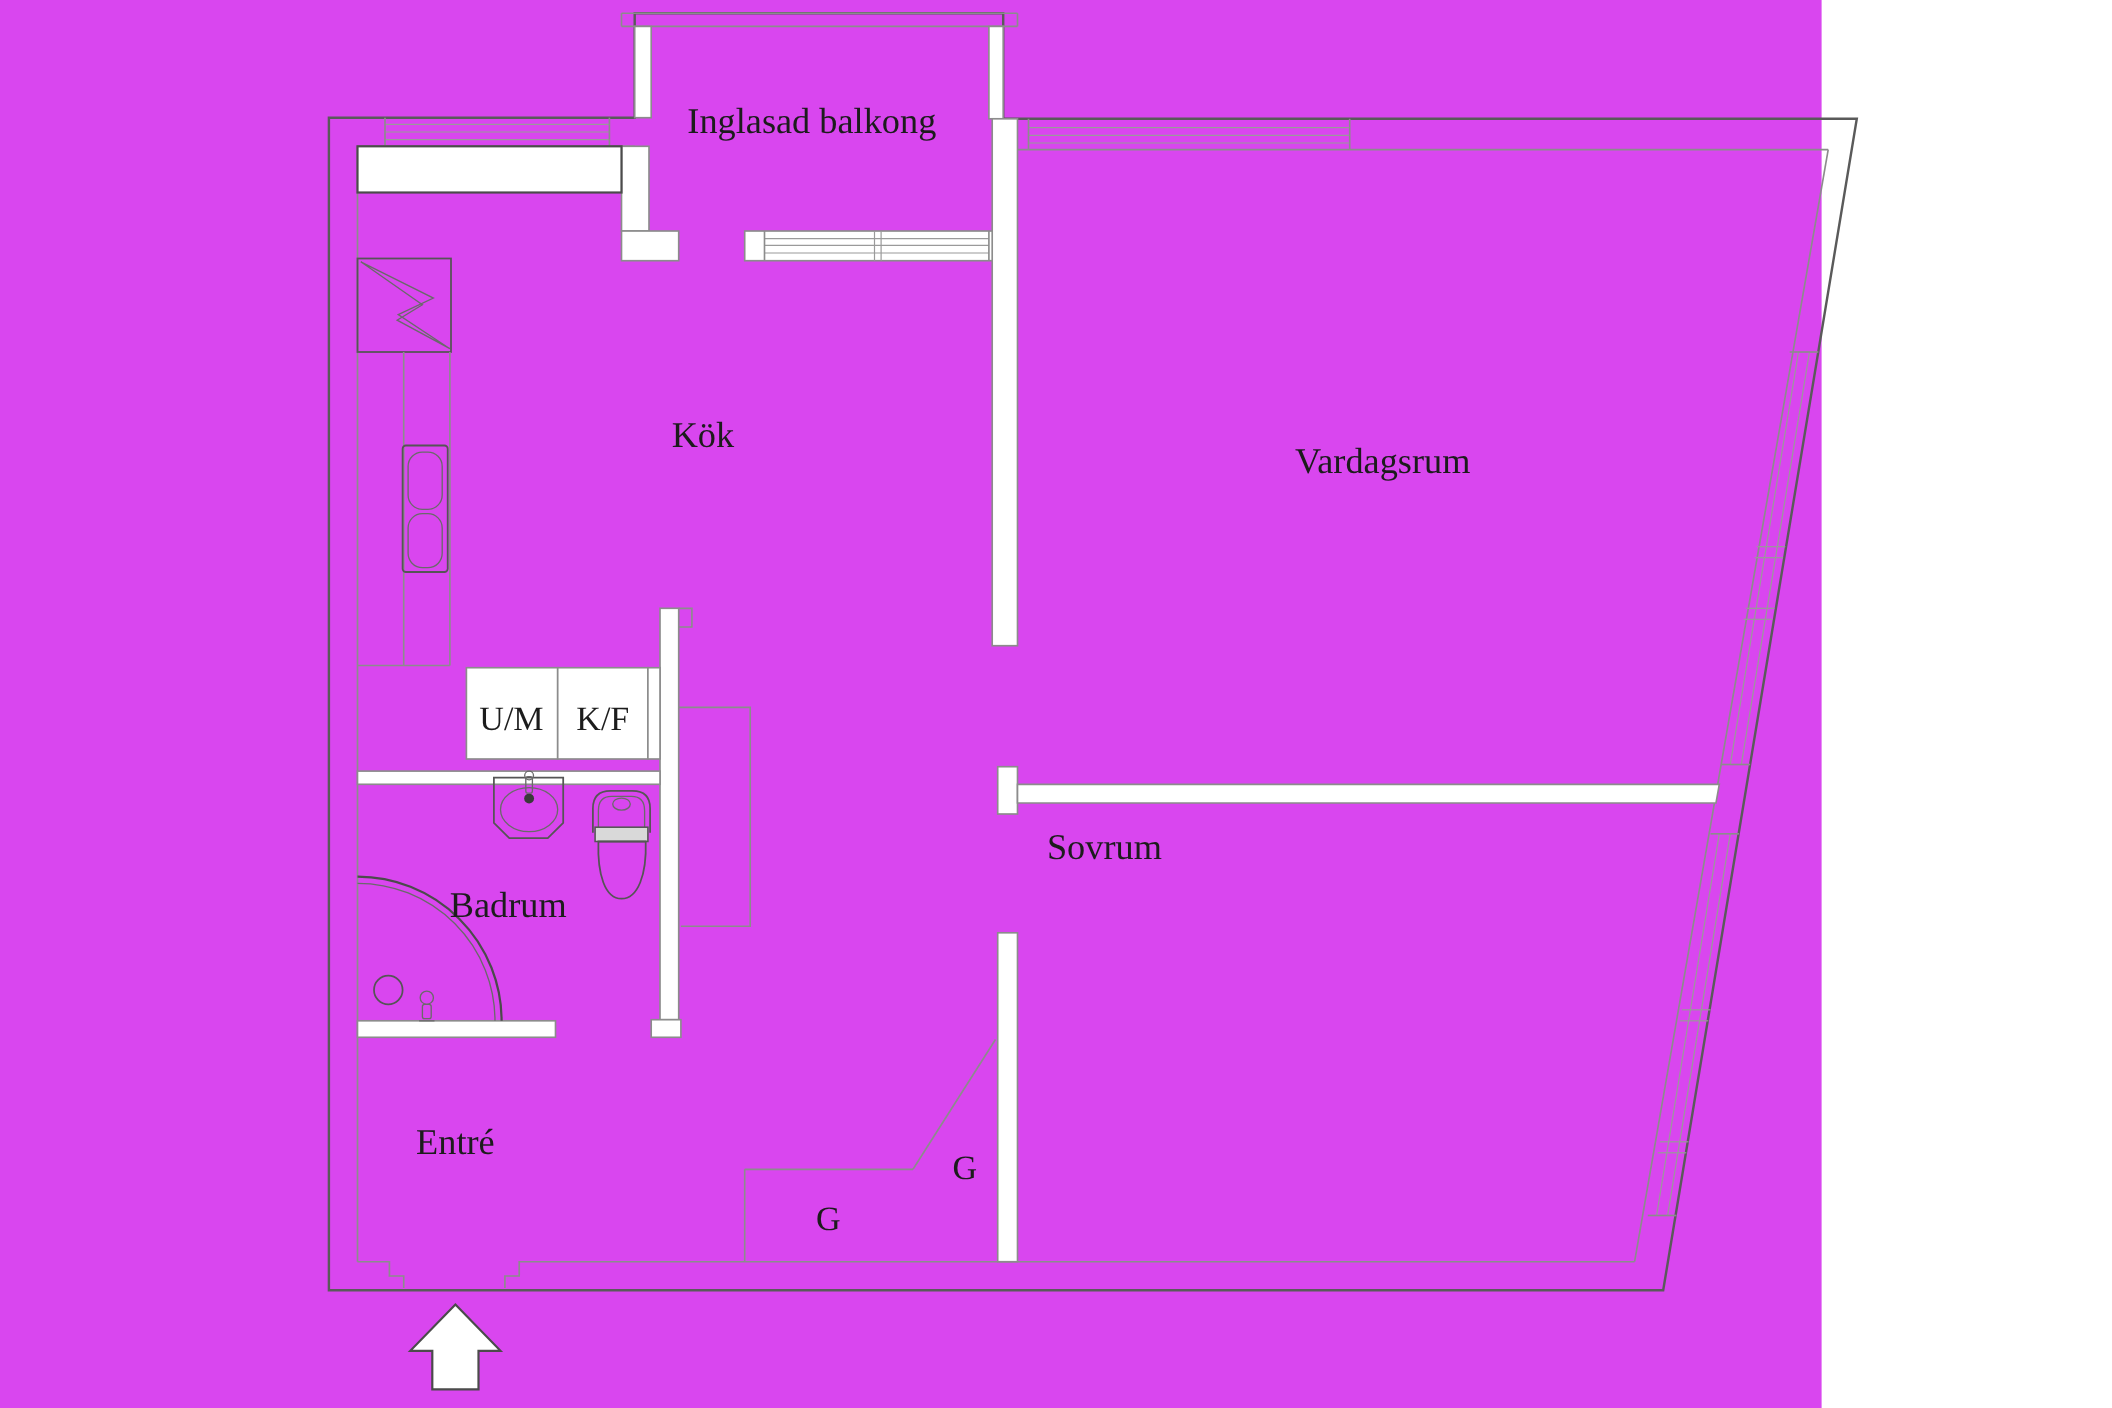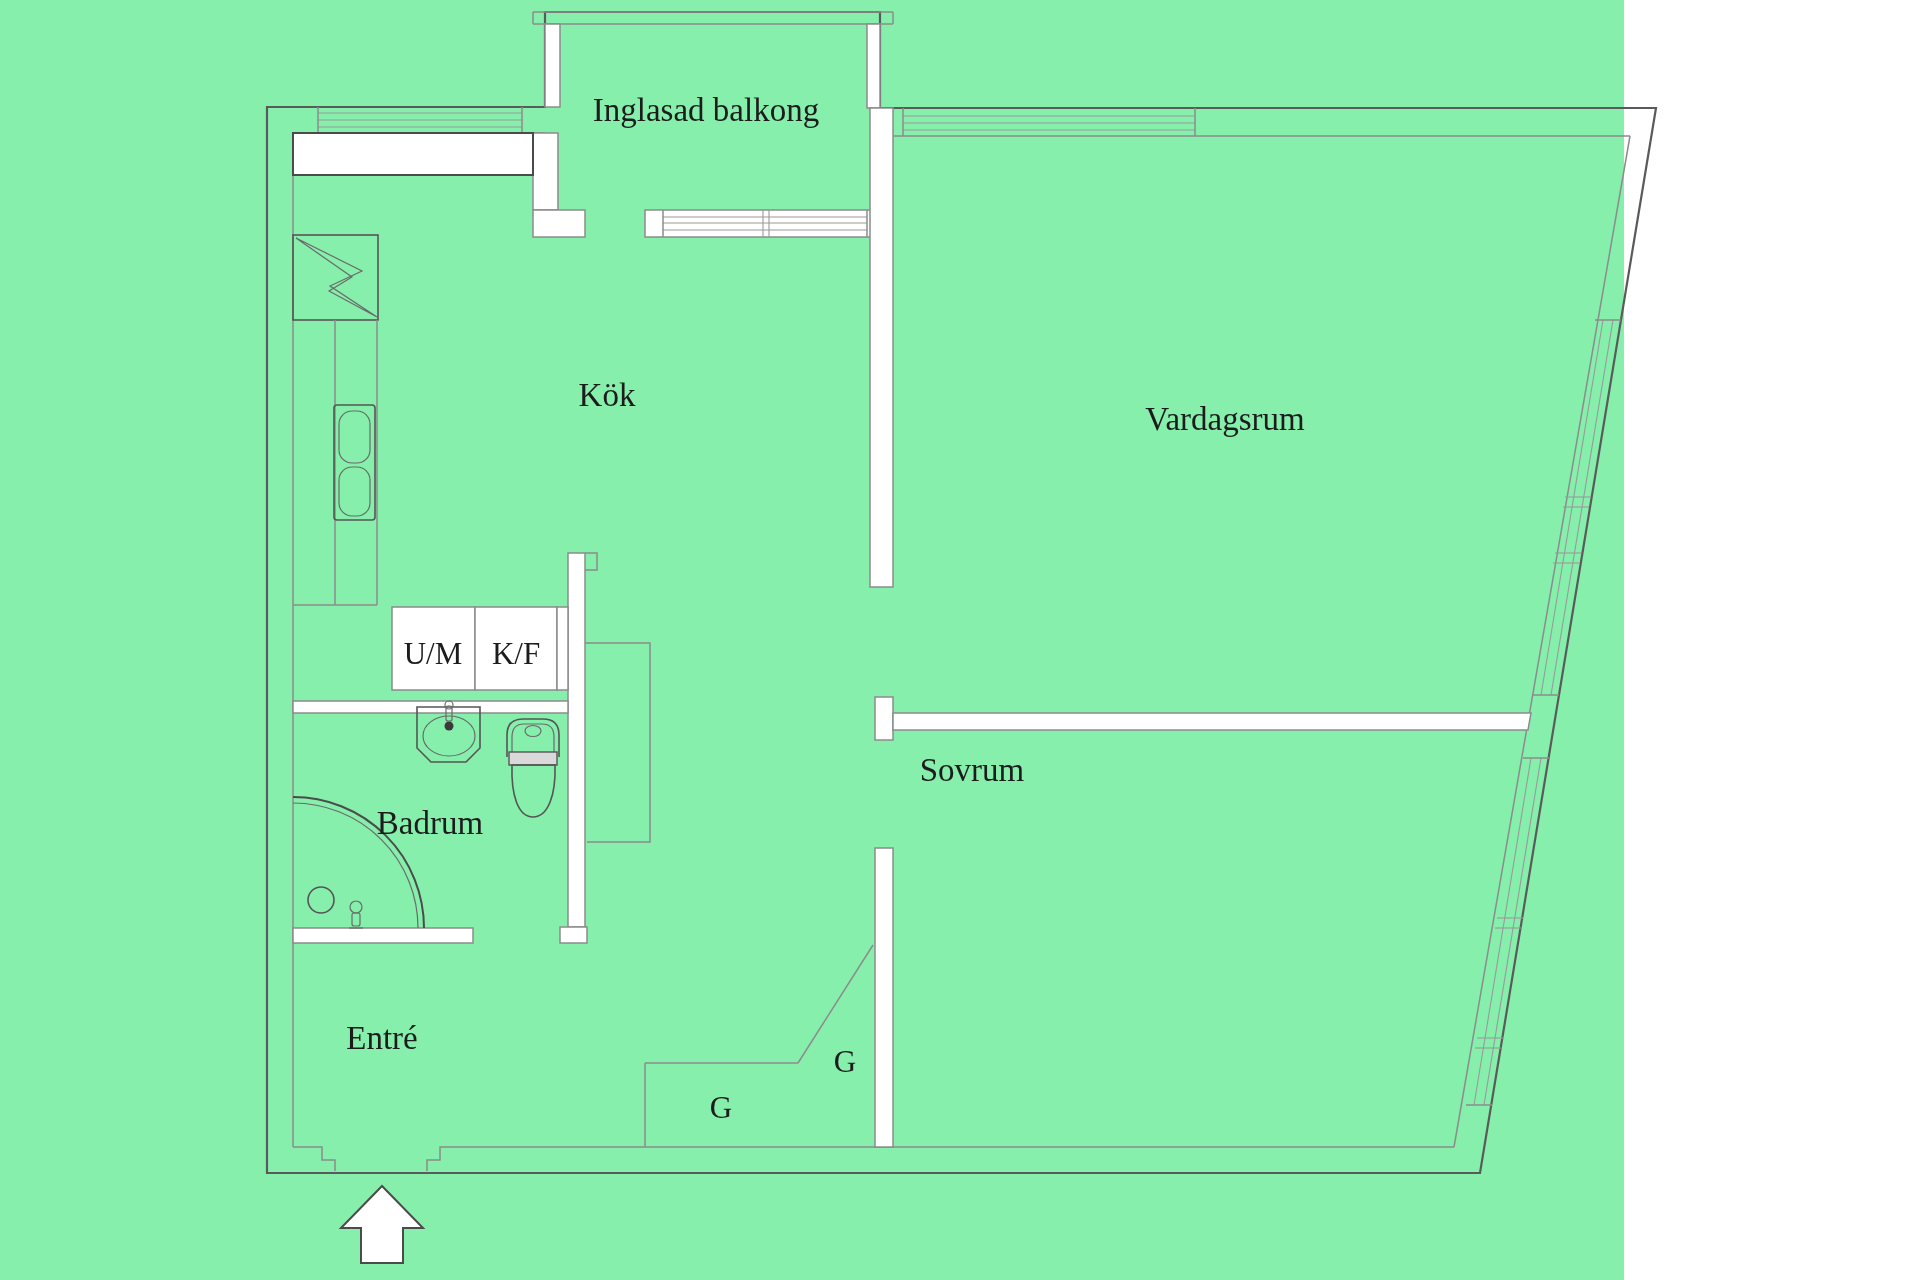--- a/index.html
+++ b/index.html
@@ -1,20 +1,21 @@
 <!DOCTYPE html>
 <html><head>
 <meta charset="utf-8">
 <style>
   html,body{margin:0;padding:0;background:#ffffff;}
   .canvas{
     position:relative;
     width:1624px;height:1280px;
-    background:#86efac;
+    background:#d946ef;
     font-family:"Liberation Serif", serif;
+    padding-left:32px;
   }
   svg{display:block;}
   
   .outer   {fill:none;stroke:#5a5a5a;stroke-width:2.2;}
   .wall    {fill:none;stroke:#8c8c8c;stroke-width:1.5;}
   .wallf   {fill:#ffffff;stroke:#8c8c8c;stroke-width:1.5;}
   .glaze   {fill:none;stroke:#9a9a9a;stroke-width:1.1;}
   .dark    {fill:none;stroke:#4b4b4b;stroke-width:2;}
   .darkf   {fill:#ffffff;stroke:#4b4b4b;stroke-width:2;}
   .fix     {fill:none;stroke:#555555;stroke-width:1.6;}

